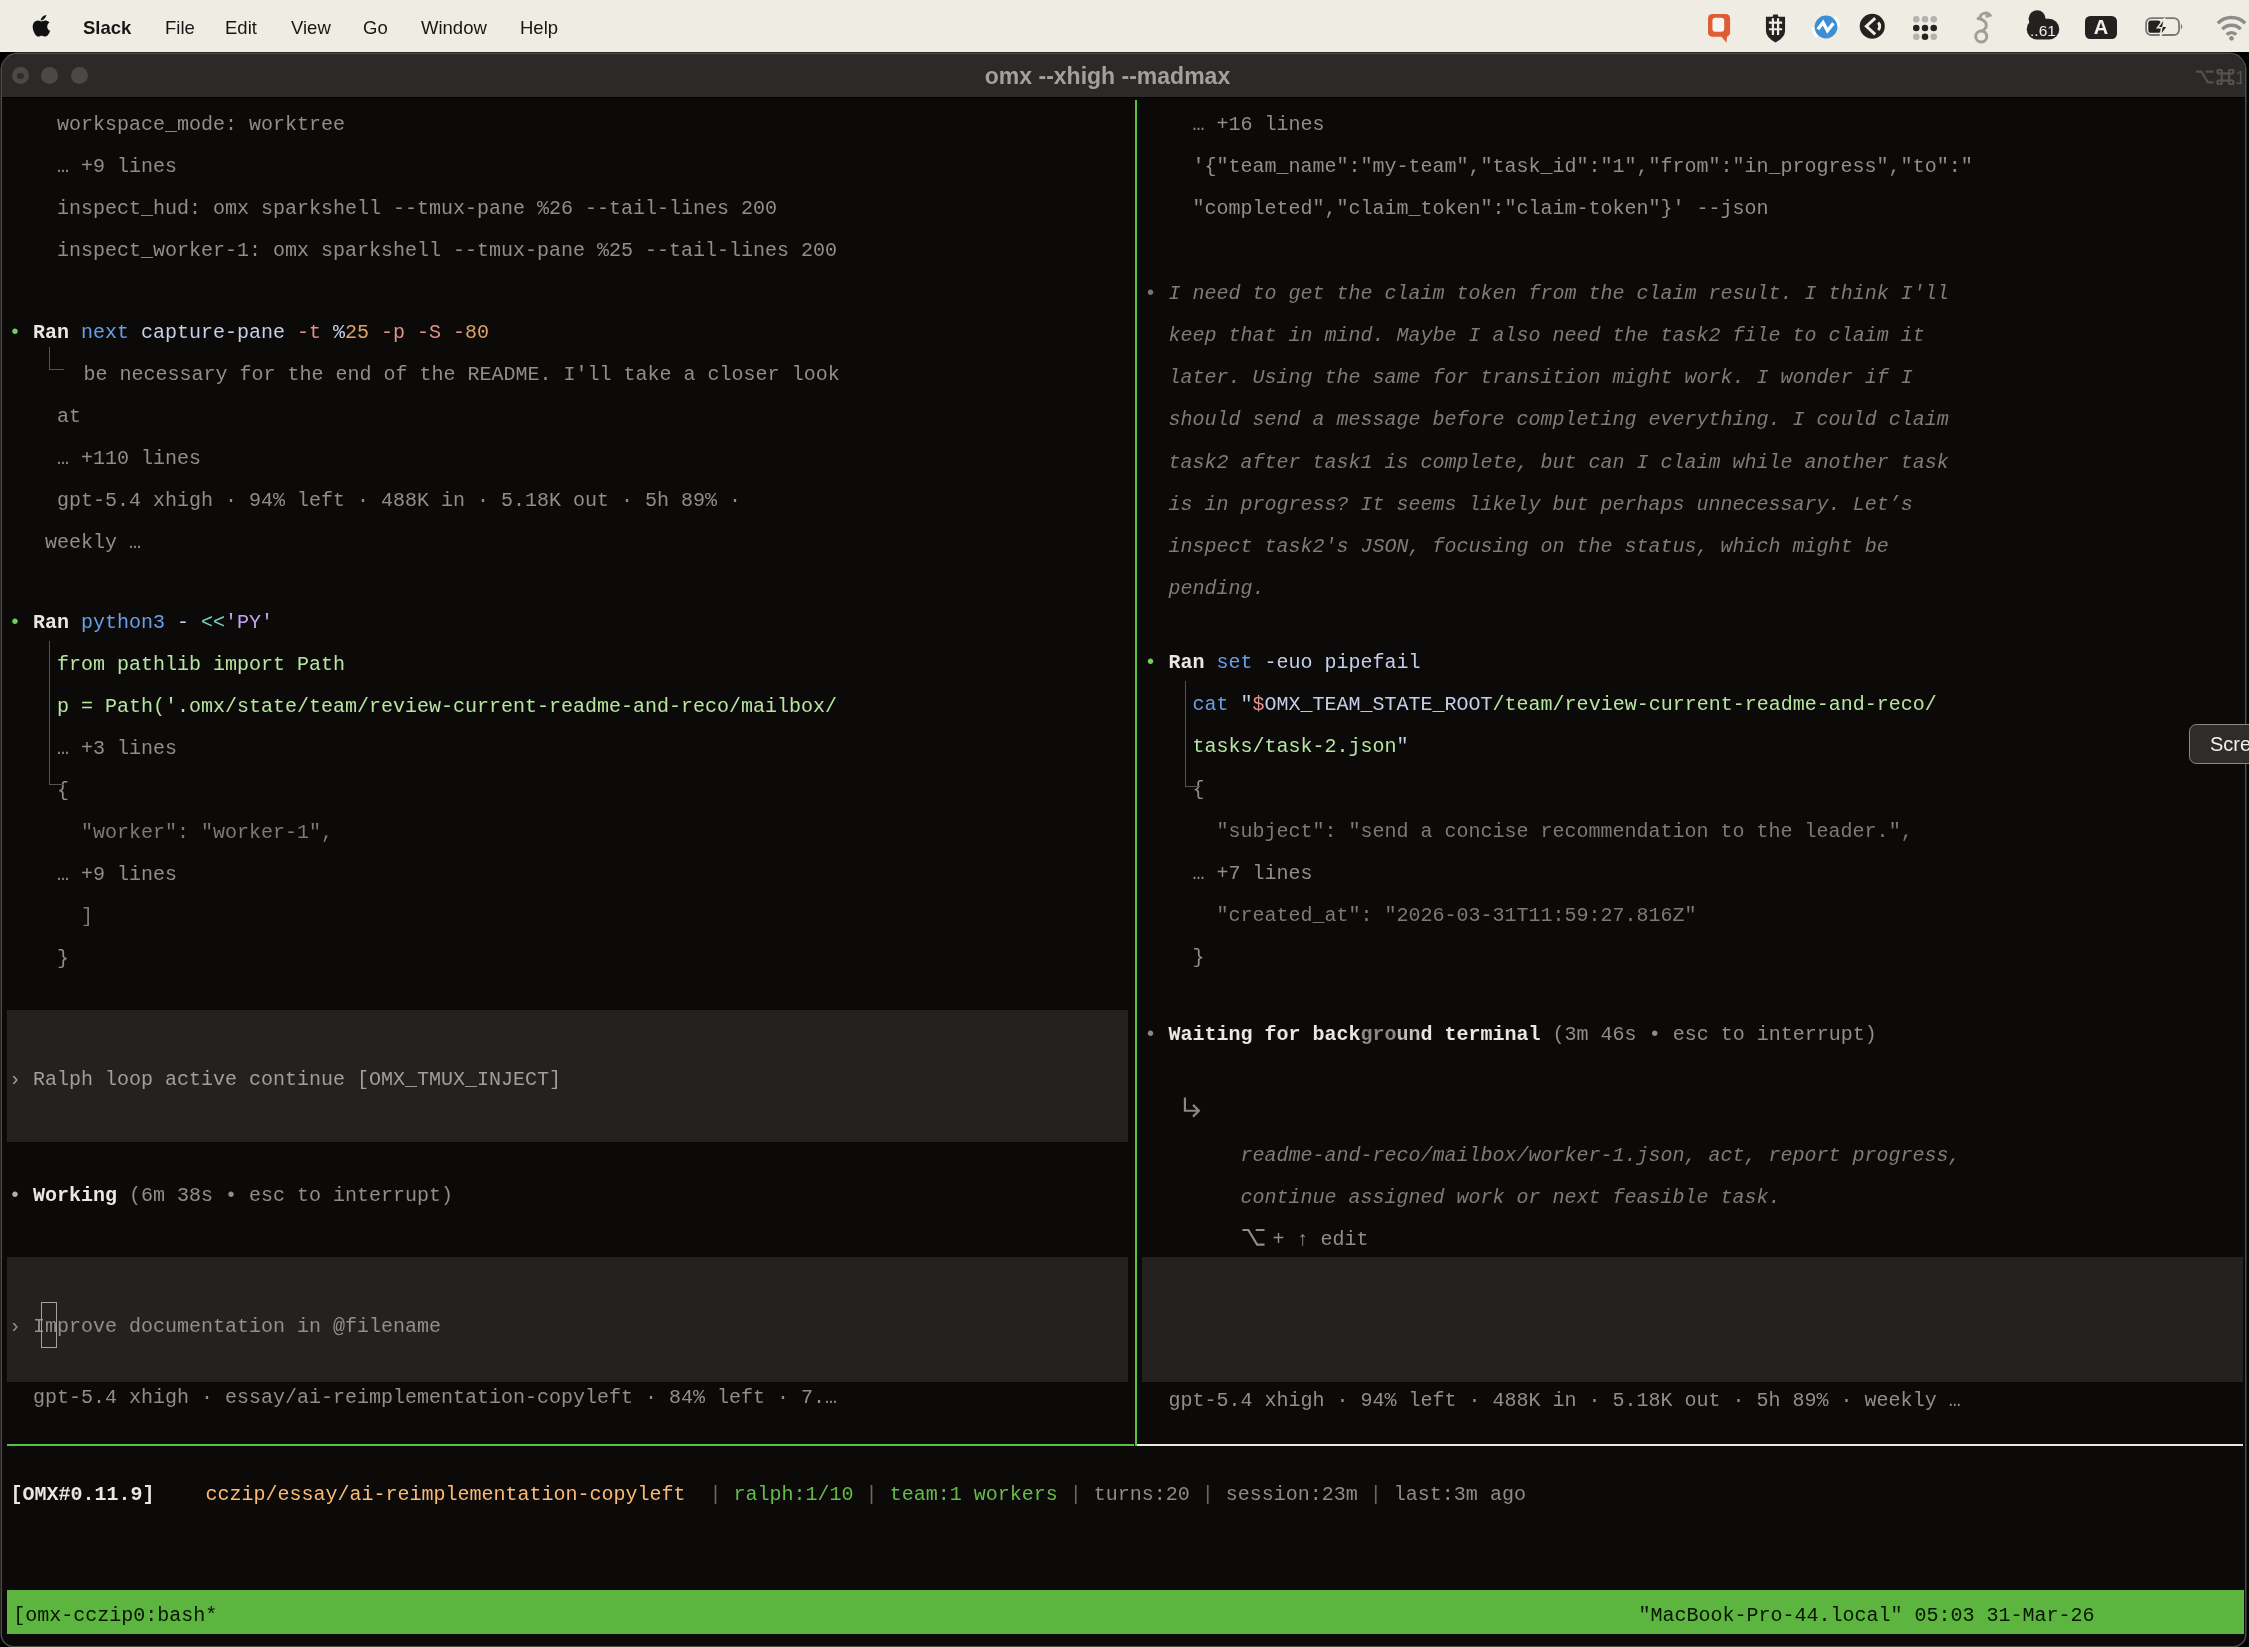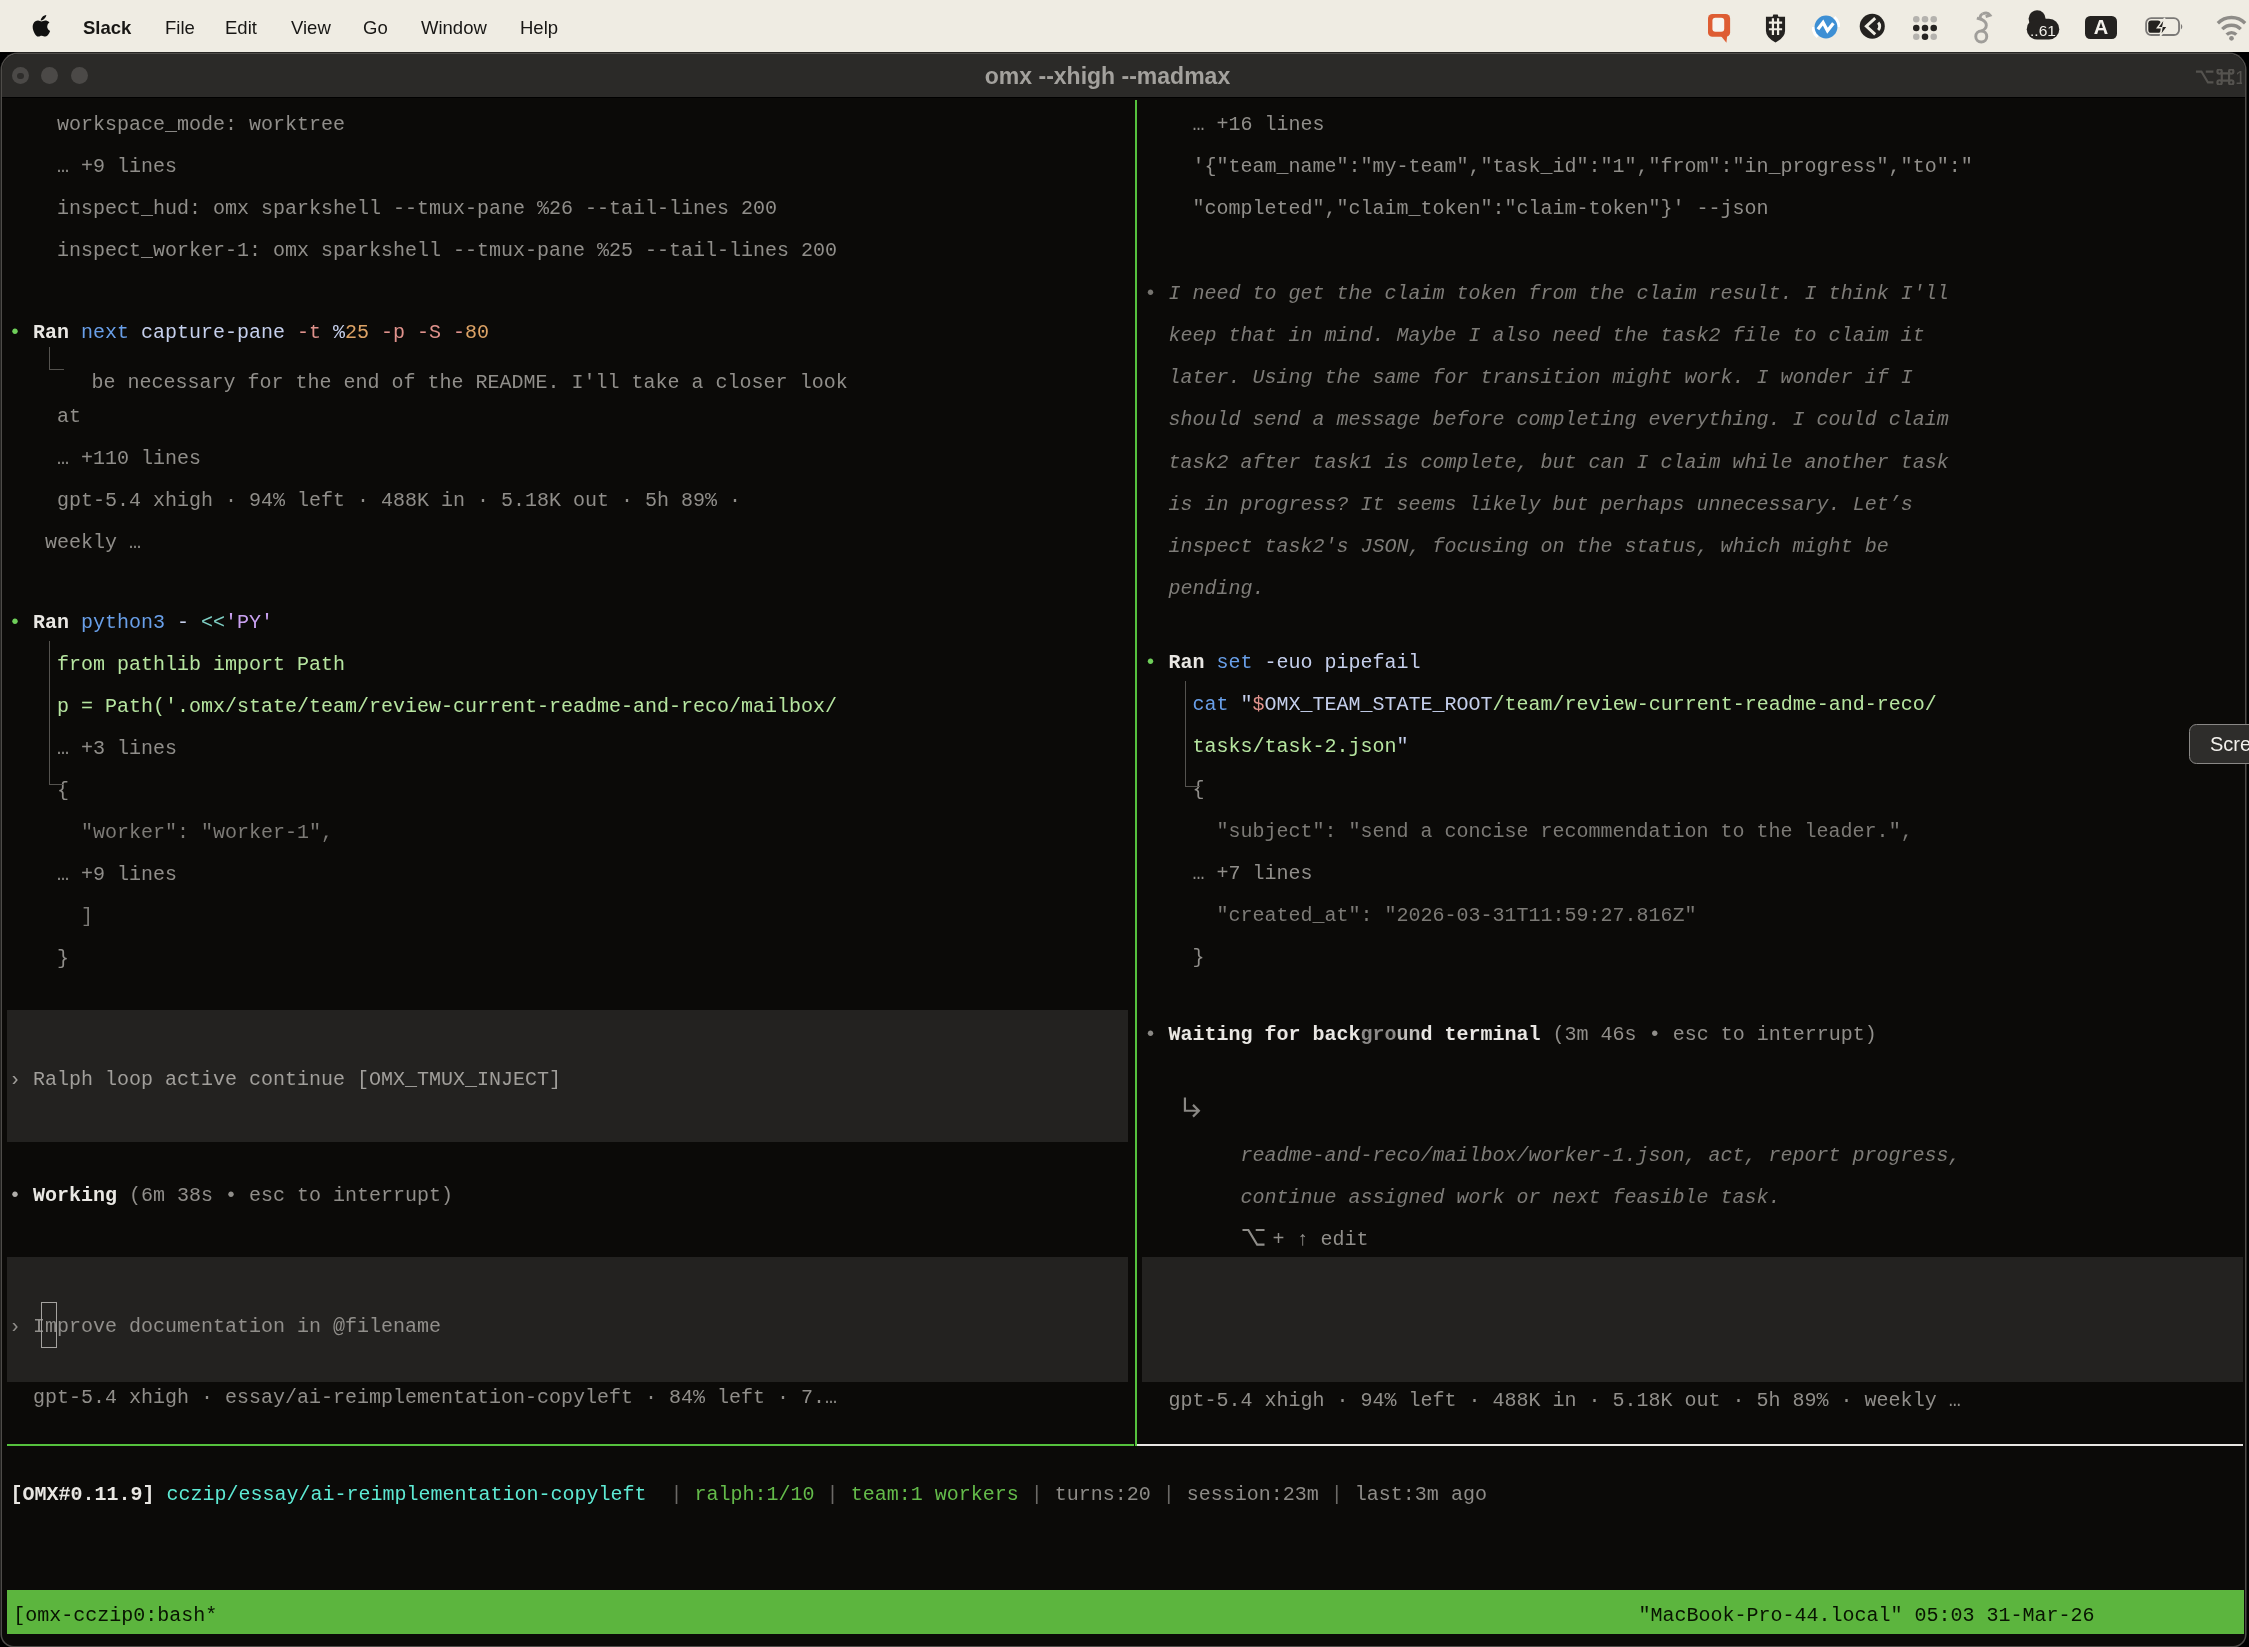--- a/index.html
+++ b/index.html
@@ -15,21 +15,21 @@
 .gb{color:#6fcf5a;}
 .dm{color:#7c7a76;}
 .it{font-style:italic;color:#7e7c78;}
 .bl{color:#699fe8;}
 .lv{color:#c5cfec;}
 .sa{color:#e0928c;}
 .or{color:#dda366;}
 .pg{color:#b6e5a0;}
 .te{color:#7fd0c5;}
 .vi{color:#c9a1f0;}
-.cy{color:#5eead4;}
+.cy{color:#fdba74;margin-left:39px;}
 .gn{color:#64bb4a;}
 .pi{color:#6b6966;}
 .ibox{position:absolute;background:#232220;}
 .conn{position:absolute;border-left:1.5px solid #55534f;border-bottom:1.5px solid #55534f;}
 </style>
 </head>
 <body>
 <div id="screen">
 <div id="menubar">
 <svg style="position:absolute;left:32px;top:14.8px" width="18.5" height="22" viewBox="0 0 28 34">
@@ -126,21 +126,21 @@
 </g>
 <text x="55" y="20" font-family="Liberation Sans" font-size="25" fill="#55534f">1</text>
 </svg>
 </div>
 
 <div class="ln" style="left:7.4px;top:50px;">    workspace_mode: worktree</div>
 <div class="ln" style="left:7.4px;top:92px;">    … +9 lines</div>
 <div class="ln" style="left:7.4px;top:134px;">    inspect_hud: omx sparkshell --tmux-pane %26 --tail-lines 200</div>
 <div class="ln" style="left:7.4px;top:176px;">    inspect_worker-1: omx sparkshell --tmux-pane %25 --tail-lines 200</div>
 <div class="ln" style="left:7.4px;top:258px;"><span class="gb">• </span><span class="w">Ran </span><span class="bl">next </span><span class="lv">capture-pane </span><span class="sa">-t </span><span class="lv">%</span><span class="or">25</span><span class="sa"> -p -S -</span><span class="or">80</span></div>
-<div class="ln" style="left:18px;top:300px;margin-top:8px;">      be necessary for the end of the README. I'll take a closer look</div>
+<div class="ln" style="left:10px;top:300px;">      be necessary for the end of the README. I'll take a closer look</div>
 <div class="ln" style="left:7.4px;top:342px;">    at</div>
 <div class="ln" style="left:7.4px;top:384px;">    … +110 lines</div>
 <div class="ln" style="left:7.4px;top:426px;">    gpt-5.4 xhigh · 94% left · 488K in · 5.18K out · 5h 89% ·</div>
 <div class="ln" style="left:7.4px;top:468px;">   weekly …</div>
 <div class="conn" style="left:47px;top:293px;width:14.8px;height:22px"></div>
 <div class="ln" style="left:7.4px;top:548px;"><span class="gb">• </span><span class="w">Ran </span><span class="bl">python3 </span><span class="lv">- </span><span class="te">&lt;&lt;</span><span class="vi">'PY'</span></div>
 <div class="ln" style="left:7.4px;top:590px;">    <span class="pg">from pathlib import Path</span></div>
 <div class="ln" style="left:7.4px;top:632px;">    <span class="pg">p = Path('.omx/state/team/review-current-readme-and-reco/mailbox/</span></div>
 <div class="ln" style="left:7.4px;top:674px;">    … +3 lines</div>
 <div class="ln" style="left:7.4px;top:716px;">    {</div>

